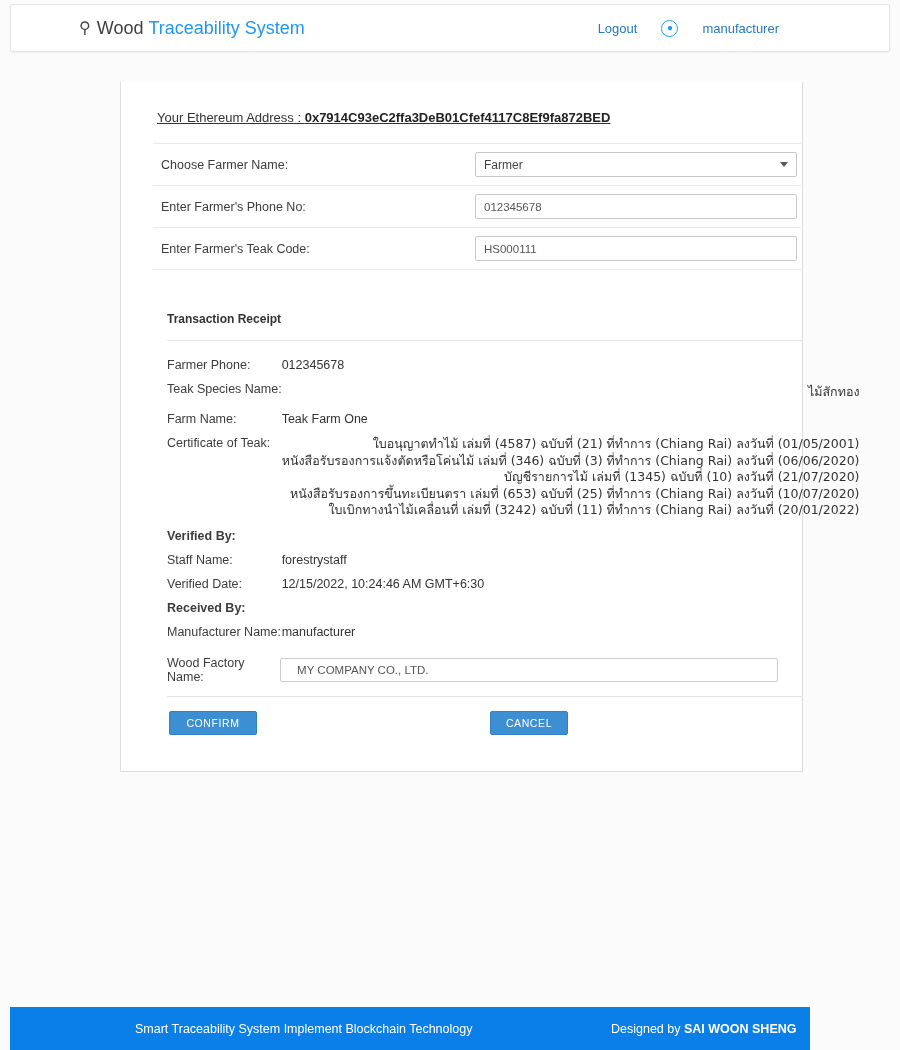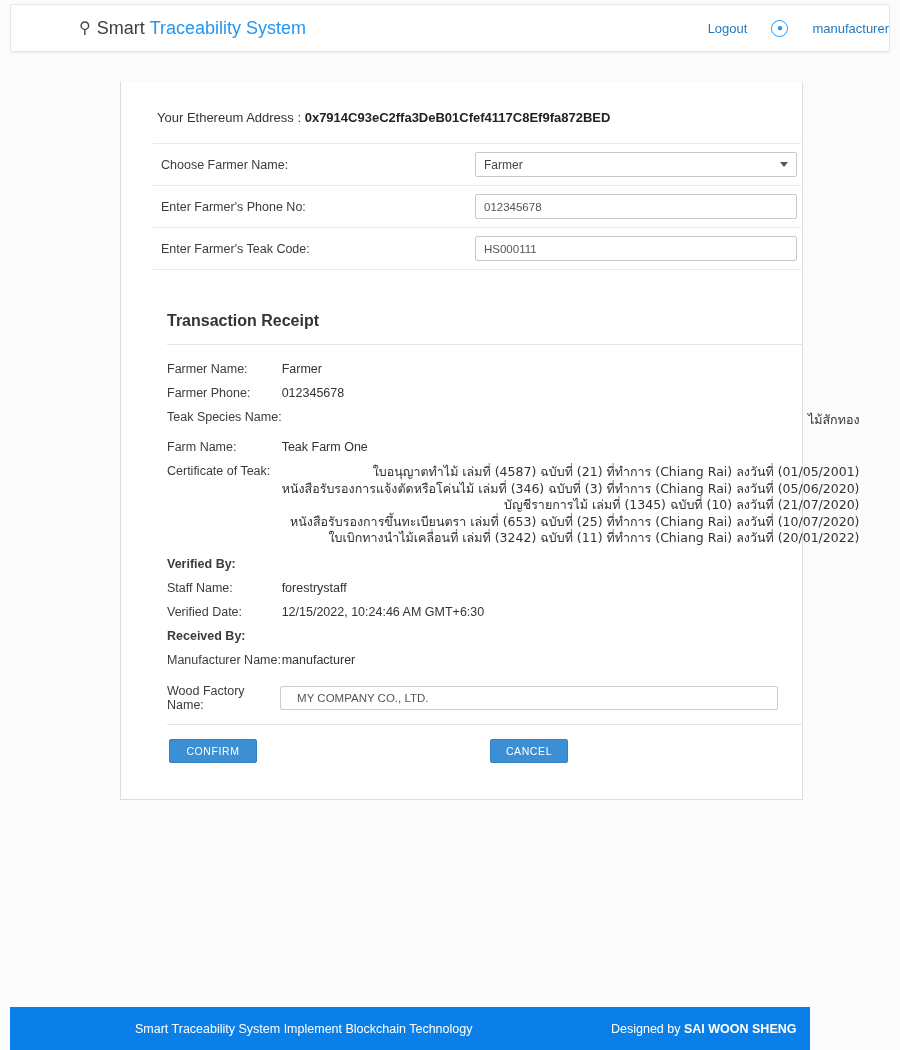--- a/index.html
+++ b/index.html
@@ -40,20 +40,21 @@
   .brand-icon {
     margin-right: 6px;
     font-size: 16px;
     color: #444;
     line-height: 1;
   }
   .brand-smart { color: #3f3f3f; }
   .brand-traceability { color: #2196f3; margin-left: 5px; }
   .header-right {
     margin-left: auto;
+    margin-right: 110px;
     display: flex;
     align-items: center;
     gap: 24px;
   }
   .hdr-link {
     color: #2779bd;
     font-size: 13px;
     text-decoration: none;
     cursor: pointer;
   }
@@ -106,20 +107,21 @@
   .tab + .tab { margin-left: -1px; }
 
   .card-body {
     padding: 18px 24px 20px 24px;
   }
 
   .eth-line {
     font-size: 13px;
     color: #333;
     margin: 10px 0 18px 12px;
+    text-decoration: underline;
   }
   .eth-line b { font-weight: bold; color: #222; }
 
   
   .form-table {
     width: 100%;
     border-collapse: collapse;
     margin-left: 8px;
     width: 648px;
   }
@@ -164,21 +166,21 @@
     background: #fff;
     font-size: 11.5px;
     color: #555;
     padding: 0 8px;
     font-family: "Liberation Sans", sans-serif;
   }
 
   
   .receipt-title {
     margin: 42px 0 0 22px;
-    font-size: 16px;
+    font-size: 12px;
     font-weight: bold;
     color: #333;
   }
   .receipt-rule {
     margin: 14px 22px 0 22px;
     border-top: 1px solid #e4e4e4;
     width: 636px;
   }
   .receipt-table {
     margin: 12px 0 0 22px;
@@ -266,21 +268,21 @@
   .thai { font-family: "DejaVu Sans", sans-serif; text-align: right; }
 </style>
 </head>
 <body>
 
 <div id="page">
 
   <div class="header">
     <div class="brand">
       <span class="brand-icon">⚲</span>
-      <span class="brand-smart">Smart</span>
+      <span class="brand-smart">Wood</span>
       <span class="brand-traceability">Traceability System</span>
     </div>
     <div class="header-right">
       <a class="hdr-link">Logout</a>
       <span class="user-circle">●</span>
       <a class="hdr-link">manufacturer</a>
     </div>
   </div>
 
   <div class="tabs">
@@ -319,41 +321,37 @@
           </td>
         </tr>
       </tbody>
         </table>
 
       <div class="receipt-title">Transaction Receipt</div>
       <div class="receipt-rule"></div>
 
       <table class="receipt-table">
         <tbody>
-            <tr>
-          <td class="rlabel">Farmer Name:</td>
-          <td class="rvalue">Farmer</td>
-        </tr>
         <tr>
           <td class="rlabel">Farmer Phone:</td>
           <td class="rvalue">012345678</td>
         </tr>
         <tr>
           <td class="rlabel">Teak Species Name:</td>
           <td class="rvalue thai">ไม้สักทอง</td>
         </tr>
         <tr>
           <td class="rlabel">Farm Name:</td>
           <td class="rvalue">Teak Farm One</td>
         </tr>
         <tr>
           <td class="rlabel">Certificate of Teak:</td>
           <td class="rvalue cert-list thai">
             <div>ใบอนุญาตทำไม้ เล่มที่ (4587) ฉบับที่ (21) ที่ทำการ (Chiang Rai) ลงวันที่ (01/05/2001)</div>
-            <div>หนังสือรับรองการแจ้งตัดหรือโค่นไม้ เล่มที่ (346) ฉบับที่ (3) ที่ทำการ (Chiang Rai) ลงวันที่ (05/06/2020)</div>
+            <div>หนังสือรับรองการแจ้งตัดหรือโค่นไม้ เล่มที่ (346) ฉบับที่ (3) ที่ทำการ (Chiang Rai) ลงวันที่ (06/06/2020)</div>
             <div>บัญชีรายการไม้ เล่มที่ (1345) ฉบับที่ (10) ลงวันที่ (21/07/2020)</div>
             <div>หนังสือรับรองการขึ้นทะเบียนตรา เล่มที่ (653) ฉบับที่ (25) ที่ทำการ (Chiang Rai) ลงวันที่ (10/07/2020)</div>
             <div>ใบเบิกทางนำไม้เคลื่อนที่ เล่มที่ (3242) ฉบับที่ (11) ที่ทำการ (Chiang Rai) ลงวันที่ (20/01/2022)</div>
           </td>
         </tr>
         <tr>
           <td class="rlabel bold">Verified By:</td>
           <td class="rvalue"></td>
         </tr>
         <tr>

